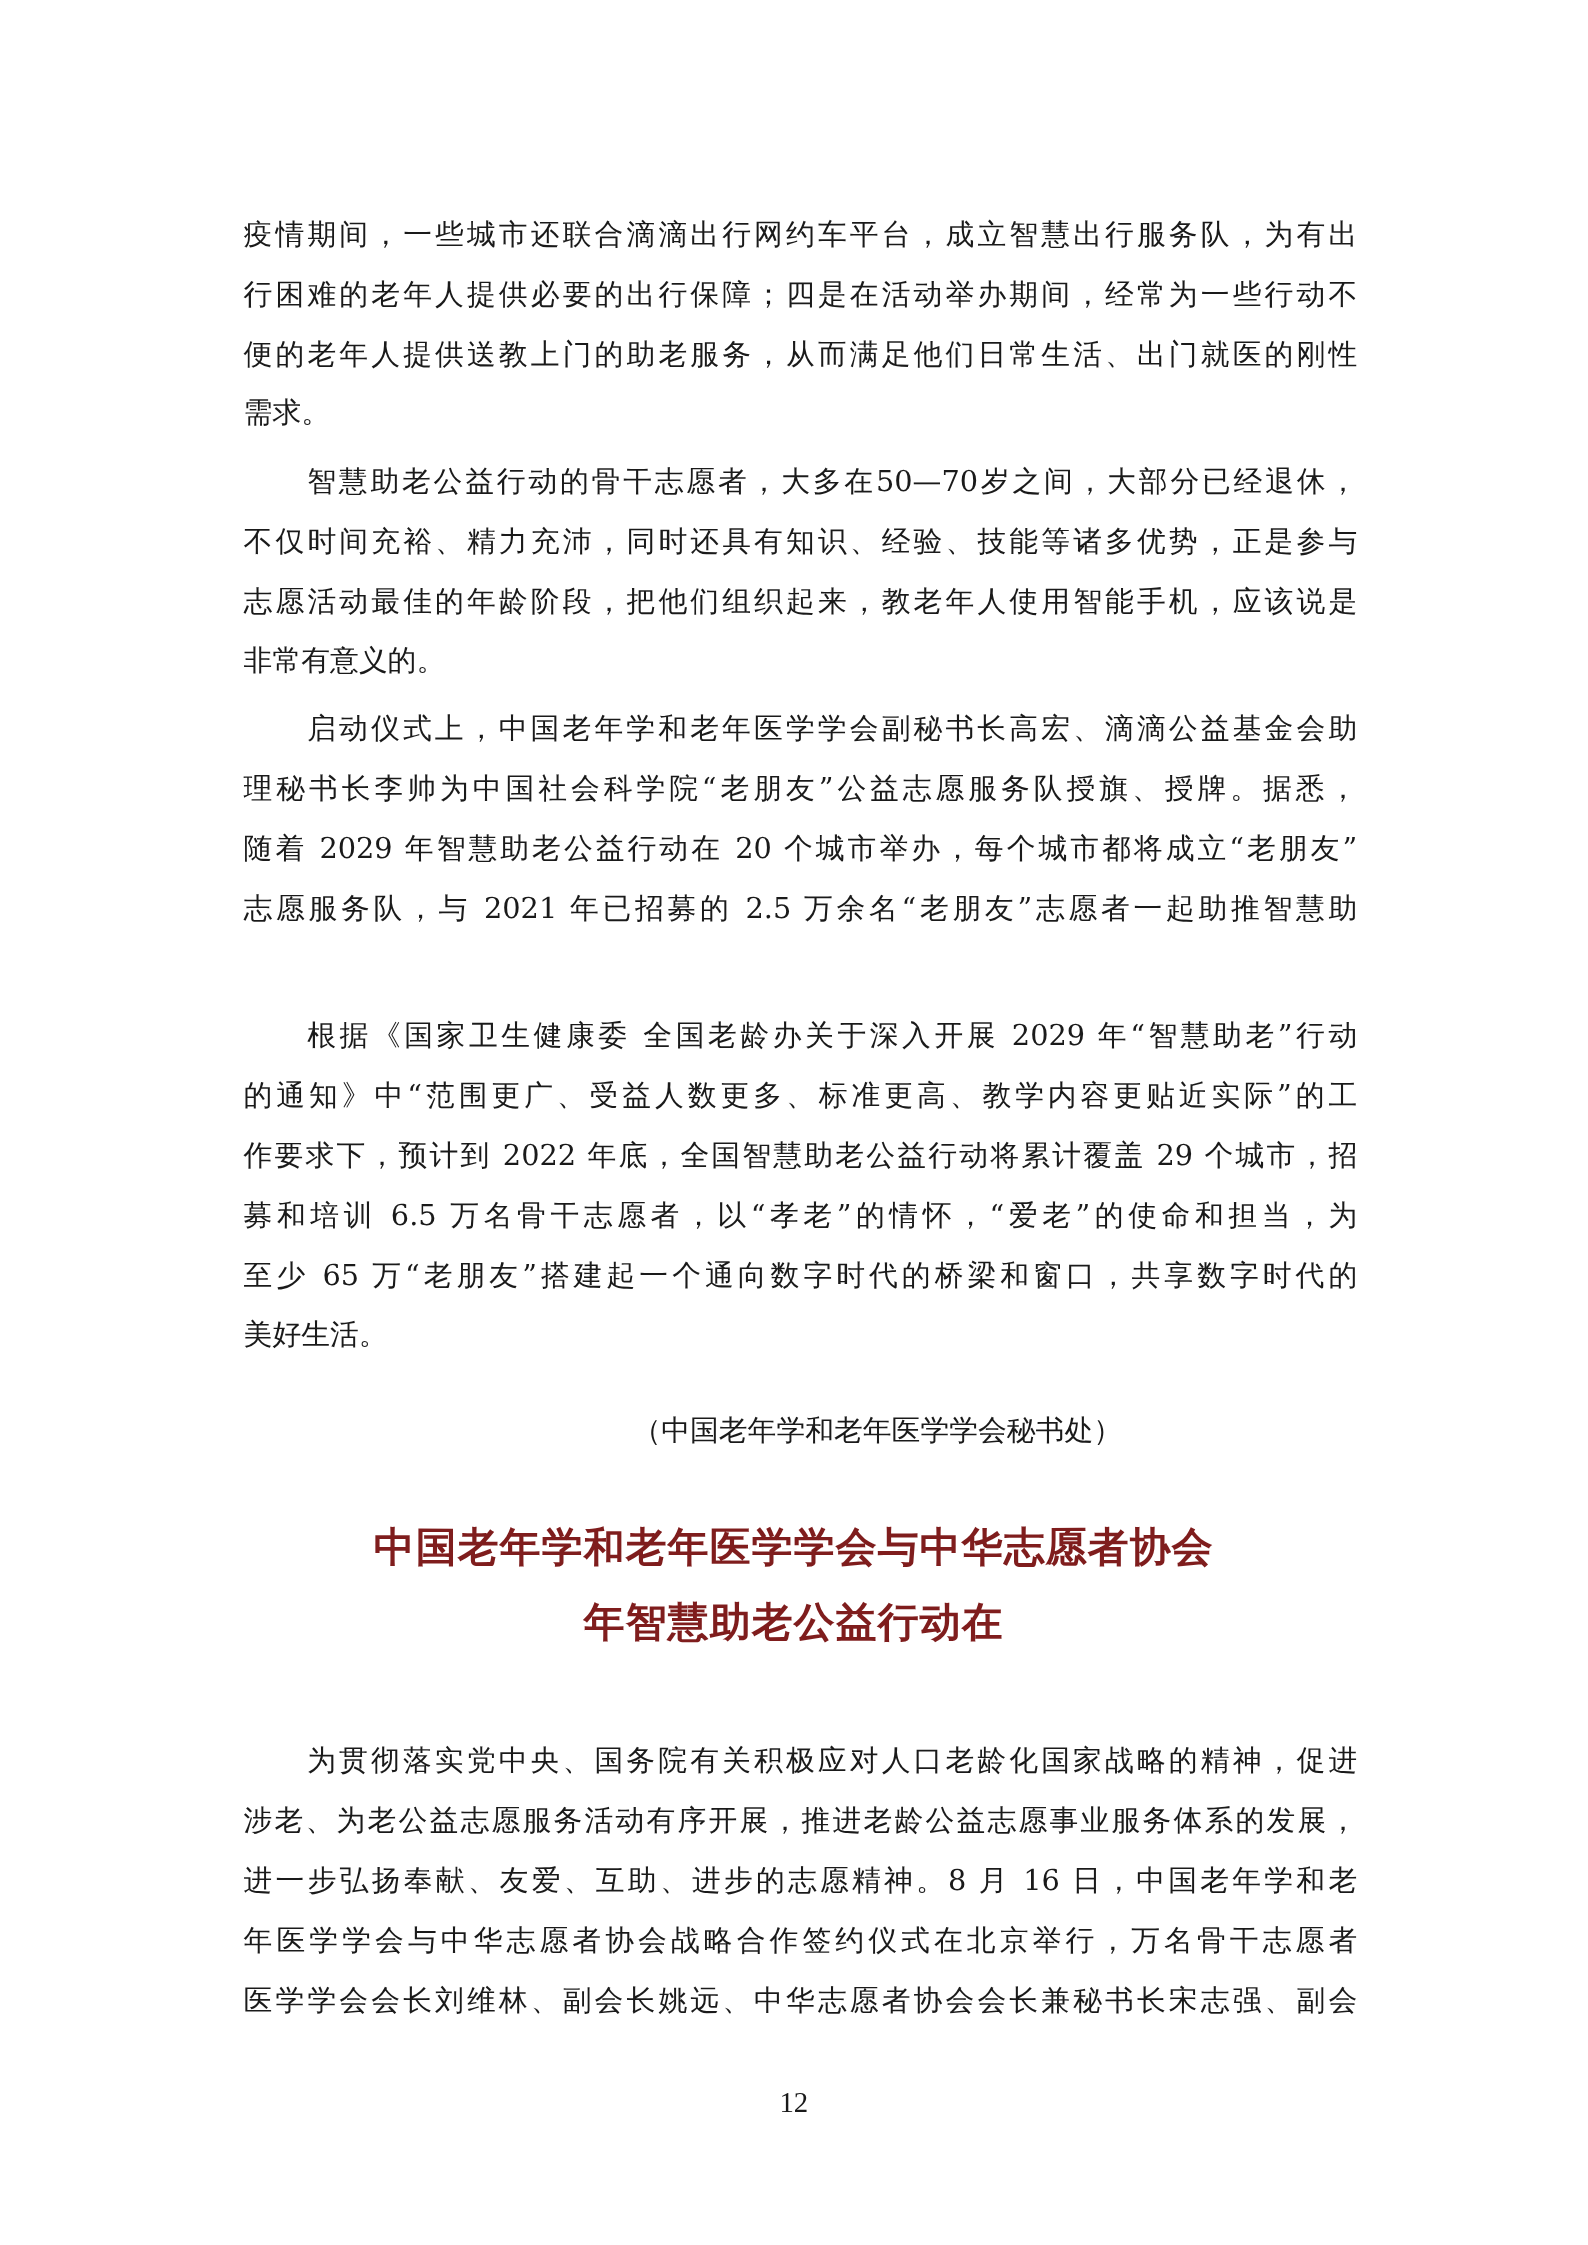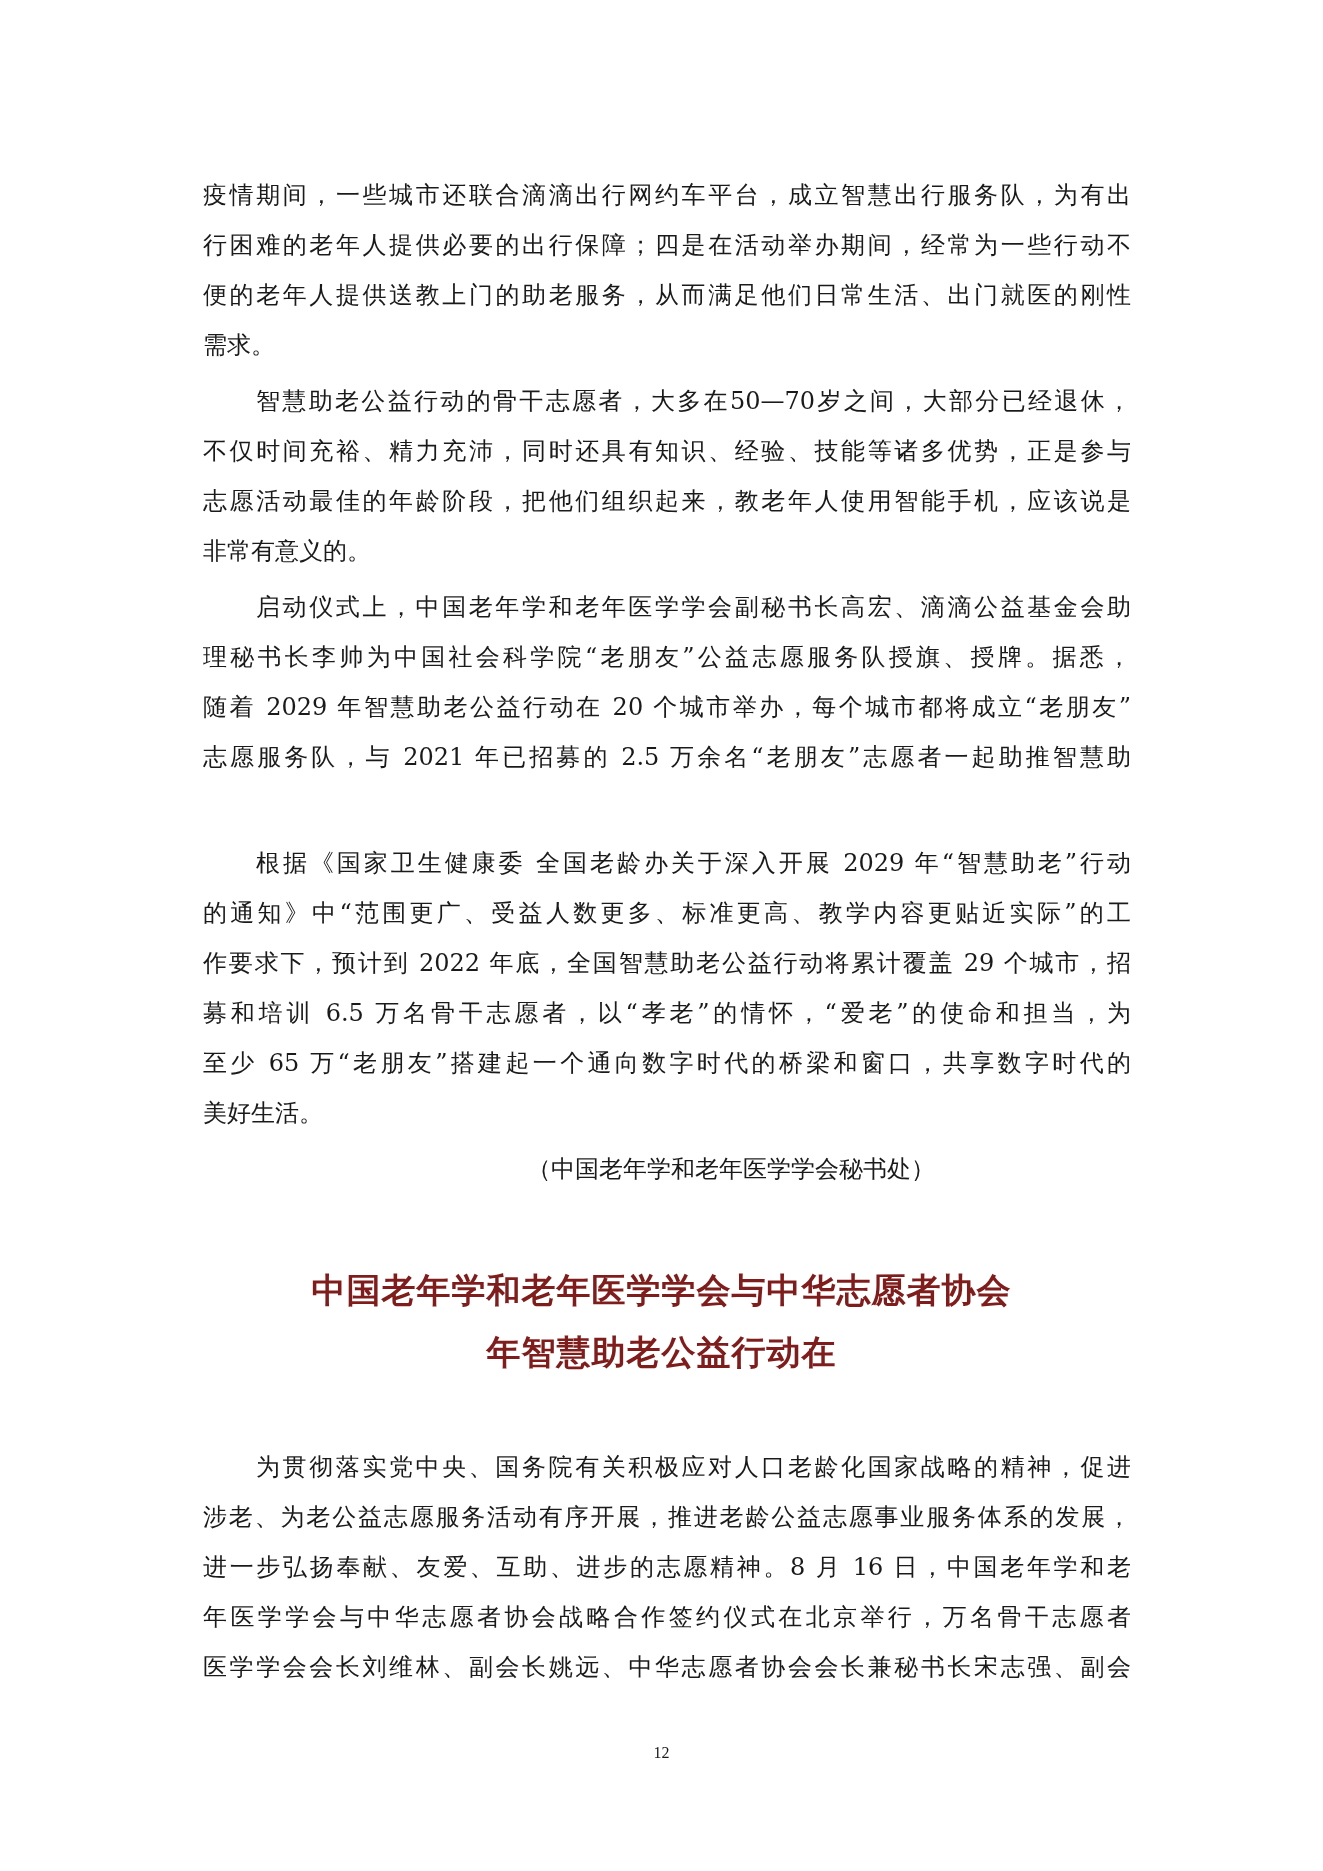--- a/index.html
+++ b/index.html
@@ -4,26 +4,26 @@
 <style>
   html, body { margin: 0; padding: 0; background: #ffffff; }
   body { width: 1323px; height: 1871px; position: relative; overflow: hidden;
          font-family: "DejaVu Serif", "Liberation Serif", serif; color: #1a1a1a; }
   .page { position: absolute; left: 0; top: 0; width: 1127px; height: 1871px; }
   .line { position: absolute; left: 203px; width: 928px; height: 34px;
           font-size: 24px; line-height: 34px; white-space: nowrap;
           text-align: justify; text-align-last: justify; letter-spacing: 0; }
   .line.last { text-align-last: left; font-family: Liberation Serif, serif; }
   .line.indent { left: 256px; width: 875px; }
-  .sig { position: absolute; right: 192px; font-size: 24px; line-height: 34px; white-space: nowrap; }
+  .sig { position: absolute; right: 192px; font-size: 24px; line-height: 34px; white-space: nowrap; margin-top: 23px; }
   .title { position: absolute; left: 0; width: 1323px; text-align: center;
            font-family: "DejaVu Sans", "Liberation Sans", sans-serif; font-weight: bold;
            font-size: 34px; line-height: 44px; color: #7f1d1d; letter-spacing: 1px; }
   .pagenum { position: absolute; left: 0; width: 1323px; text-align: center; top: 1741px;
-             font-family: "Liberation Serif", serif; font-size: 16px; line-height: 24px; }
+             font-family: "Liberation Serif", serif; font-size: 24px; line-height: 24px; }
 </style>
 </head>
 <body>
 
 <div class="page">
 
   <div class="line" style="top:178px">疫情期间，一些城市还联合滴滴出行网约车平台，成立智慧出行服务队，为有出</div>
   <div class="line" style="top:228px">行困难的老年人提供必要的出行保障；四是在活动举办期间，经常为一些行动不</div>
   <div class="line" style="top:278px">便的老年人提供送教上门的助老服务，从而满足他们日常生活、出门就医的刚性</div>
   <div class="line last" style="top:328px">需求。</div>

